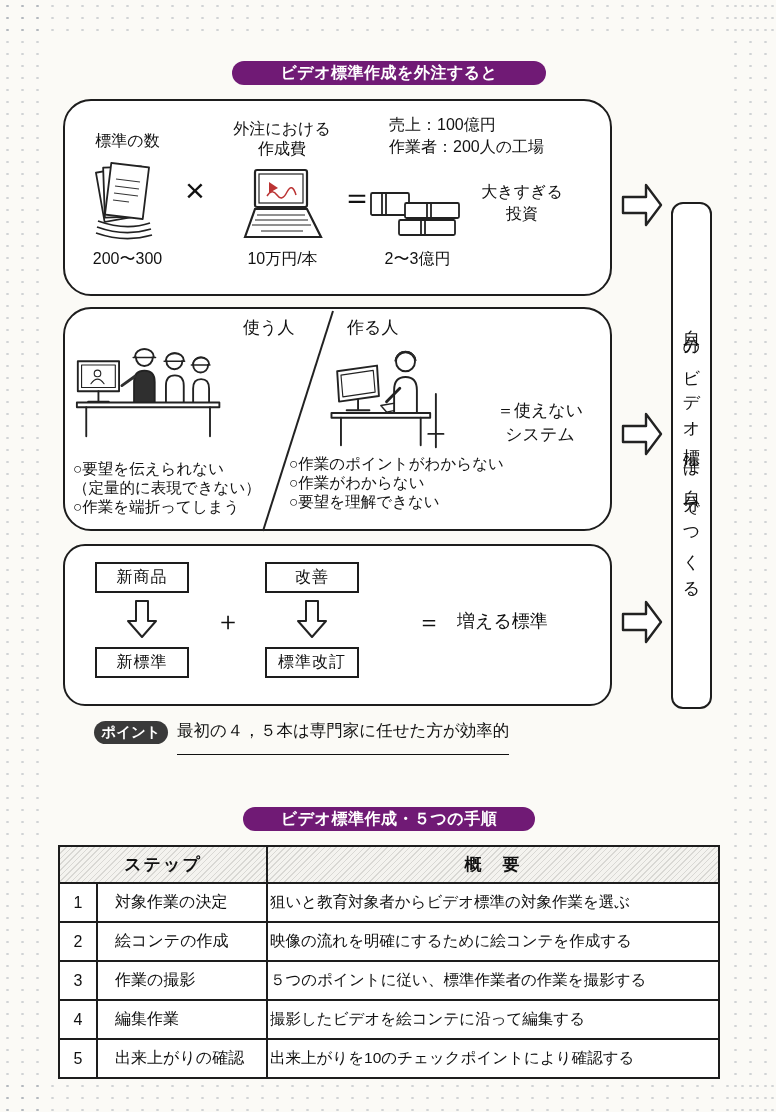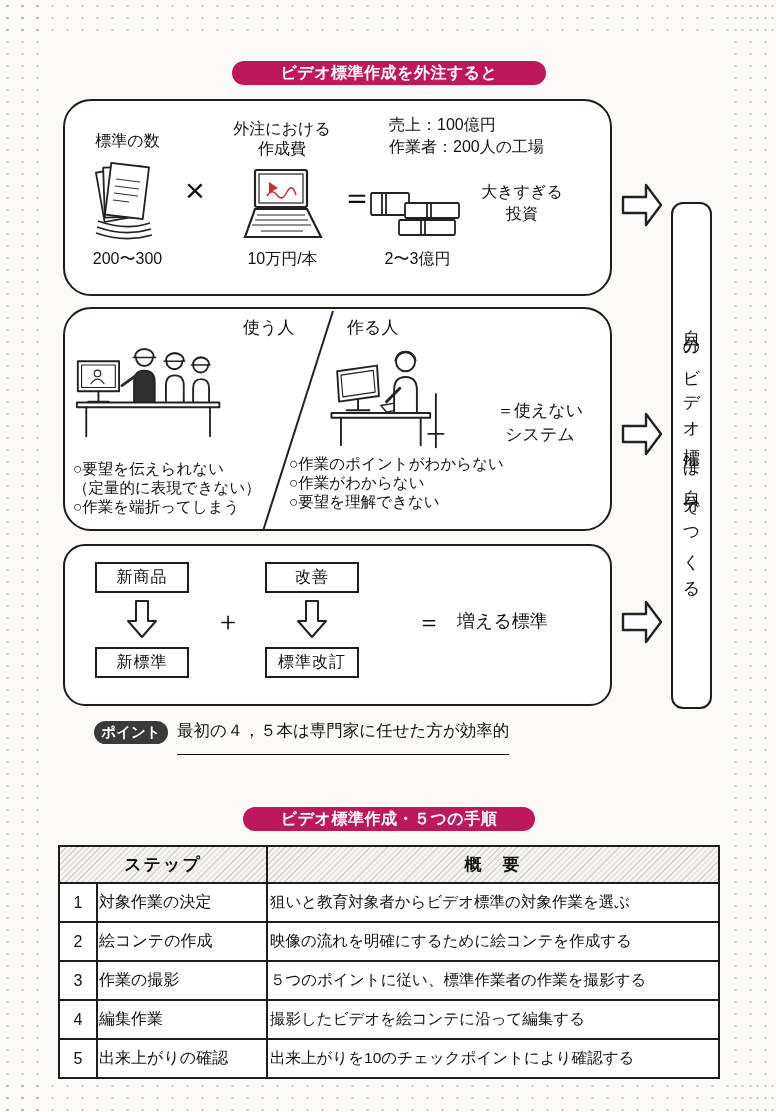--- a/index.html
+++ b/index.html
@@ -1,39 +1,39 @@
 <!DOCTYPE html>
 <html><head>
 <meta charset="utf-8">
 <title>Scanned page</title>
 <style>
   *{margin:0;padding:0;box-sizing:border-box}
   html,body{width:776px;height:1112px}
   body{background:#fbfaf6;font-family:"Liberation Sans","DejaVu Sans",sans-serif;color:#111}
   .page{position:relative;width:776px;height:1112px;overflow:hidden;background:#fbfaf6}
   .dots{position:absolute;background-image:radial-gradient(circle,rgba(110,120,135,.30) 1px,rgba(110,120,135,0) 1.4px);background-size:15px 12px;pointer-events:none}
-  .pill{position:absolute;background:#be185d;color:#fff;border-radius:13px;display:flex;align-items:center;justify-content:center;font-weight:bold;font-size:16px;letter-spacing:.5px}
+  .pill{position:absolute;background:#701a75;color:#fff;border-radius:13px;display:flex;align-items:center;justify-content:center;font-weight:bold;font-size:16px;letter-spacing:.5px}
   .rbox{position:absolute;border:2.5px solid #1d1d1d;border-radius:28px;background:#fff}
   .t{position:absolute;font-size:16px;line-height:1.3;white-space:nowrap}
   .c{text-align:center}
   .sym{position:absolute;font-weight:400;line-height:1}
   .icon{position:absolute}
   .sbox{position:absolute;border:2px solid #1d1d1d;background:#fff;display:flex;align-items:center;justify-content:center;font-size:16px;letter-spacing:1px}
   .vside{position:absolute;border:2.5px solid #1d1d1d;border-radius:12px;background:#fff;display:flex;align-items:center;justify-content:center}
   .vtext{writing-mode:vertical-rl;text-orientation:mixed;font-size:17px;letter-spacing:7px;line-height:1}
   .badge{position:absolute;background:#3a3a3a;color:#fff;border-radius:12px;display:flex;align-items:center;justify-content:center;font-size:14.5px;font-weight:bold}
   .ptext{position:absolute;font-size:16.5px;border-bottom:1.5px solid #111;padding-bottom:12px;white-space:nowrap}
   .bullets{position:absolute;font-size:15.5px;line-height:1.24}
   .bullets div{white-space:nowrap}
   .steps-table{position:absolute;border-collapse:collapse;table-layout:fixed;background:#fff}
   .steps-table th,.steps-table td{border:2px solid #1d1d1d;overflow:hidden}
   .steps-table th{height:37px;font-size:17px;font-weight:bold;letter-spacing:2px;background-color:#f4f3ef;background-image:repeating-linear-gradient(135deg,rgba(60,60,60,.15) 0 1px,transparent 1px 4px)}
   .steps-table td{height:39px;font-size:16px}
   td.num{text-align:center}
-  td.step{padding-left:1px}
+  td.step{padding-left:17px}
   td.ov{padding-left:2px;font-size:15.5px}
   svg{display:block}
 </style>
 </head>
 <body>
 
 <div class="page">
 
   <div class="dots" style="left:0;top:0;width:48px;height:1112px"></div>
   <div class="dots" style="left:728px;top:0;width:48px;height:1112px"></div>

